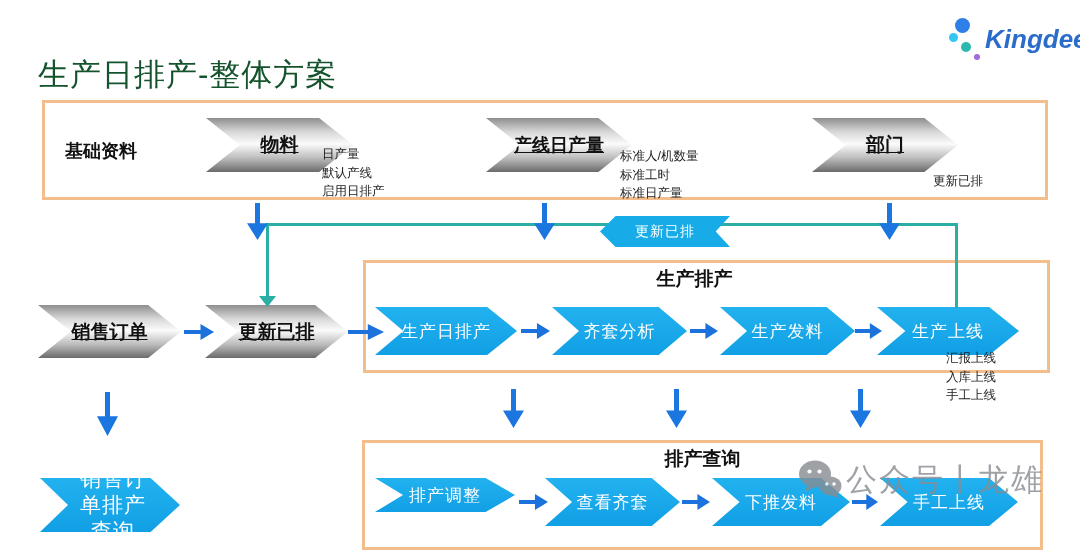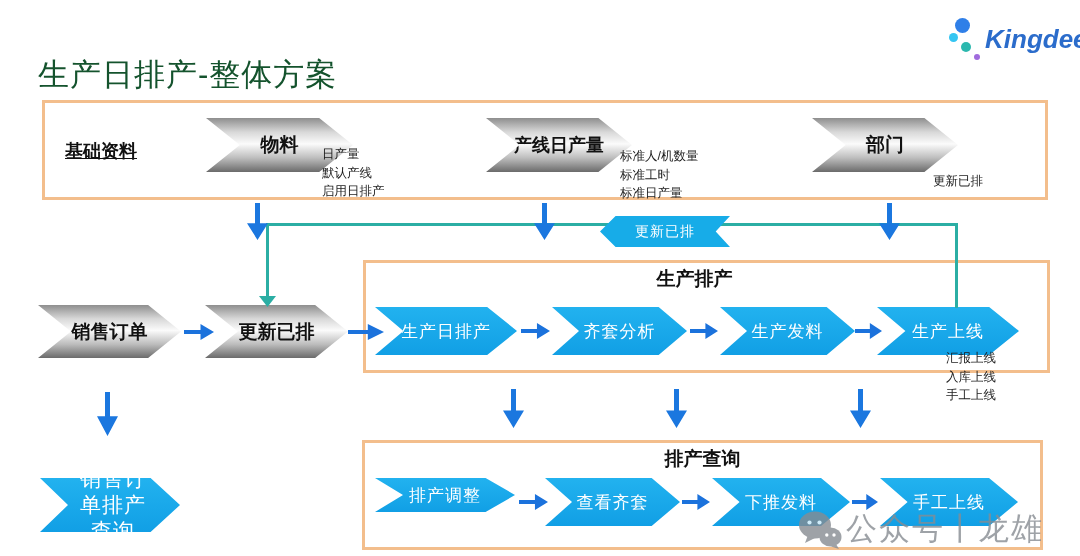--- a/index.html
+++ b/index.html
@@ -21,21 +21,21 @@
   #base-box{left:42px;top:100px;width:1006px;height:100px;}
   #schedule-box{left:363px;top:260px;width:687px;height:113px;}
   #query-box{left:362px;top:440px;width:681px;height:110px;}
   .frame-title{position:absolute;width:100%;text-align:center;font-size:19px;font-weight:600;color:#111;}
 
   
   .chev{position:absolute;display:flex;align-items:center;justify-content:center;box-sizing:border-box;}
   .chev-gray{
     clip-path:polygon(0 0,77% 0,100% 50%,77% 100%,0 100%,23% 50%);
     background:linear-gradient(180deg,#8e8e8e 0%,#d8d8d8 26%,#fbfbfb 48%,#bdbdbd 74%,#6b6b6b 100%);
-    color:#111;font-size:19px;font-weight:600;
+    color:#111;font-size:19px;font-weight:600;text-decoration:underline;
   }
   .chev-blue{
     clip-path:polygon(0 0,79% 0,100% 50%,79% 100%,0 100%,20% 50%);
     background:linear-gradient(180deg,#22b2ef 0%,#119fe5 100%);
     color:#fff;font-size:17px;font-weight:400;letter-spacing:1px;
   }
 
   
   .harrow{position:absolute;background:#1b72dc;z-index:5;
     clip-path:polygon(0 40%,55% 40%,55% 10%,100% 50%,55% 90%,55% 60%,0 60%);}
@@ -52,21 +52,21 @@
 
   
   #banner{position:absolute;left:600px;top:216px;width:130px;height:31px;z-index:6;
     background:#17ace8;color:#fff;font-size:14px;display:flex;align-items:center;justify-content:center;
     clip-path:polygon(0 50%,12% 0,100% 0,89% 50%,100% 100%,12% 100%);letter-spacing:1px;}
 
   
   .note{position:absolute;font-size:12.5px;line-height:18.5px;color:#1c1c1c;z-index:6;}
 
   
-  #base-label{position:absolute;left:65px;top:139px;font-size:18px;font-weight:600;color:#111;text-decoration:underline;}
+  #base-label{position:absolute;left:65px;top:139px;font-size:18px;font-weight:600;color:#111;}
   #chev-material{left:206px;top:118px;width:147px;height:54px;}
   #chev-lineqty{left:486px;top:118px;width:146px;height:54px;font-size:18px;}
   #chev-dept{left:812px;top:118px;width:146px;height:54px;}
   #note-material{left:322px;top:145px;}
   #note-lineqty{left:620px;top:147px;}
   #note-dept{left:933px;top:172px;}
 
   
   #va-1{left:247px;top:203px;width:21px;height:37px;}
   #va-2{left:534px;top:203px;width:21px;height:37px;}
@@ -103,21 +103,21 @@
   #ha-q1{left:519px;top:492px;width:29px;height:20px;}
   #ha-q2{left:682px;top:492px;width:28px;height:20px;}
   #ha-q3{left:852px;top:492px;width:26px;height:20px;}
 
   
   #va-7{left:97px;top:392px;width:21px;height:44px;}
   #chev-salesquery{left:40px;top:478px;width:140px;height:54px;font-size:21px;line-height:1.25;
     text-align:center;padding:0 24px 0 30px;}
 
   
-  #watermark{position:absolute;left:798px;top:508px;z-index:10;display:flex;align-items:flex-end;opacity:.8;}
+  #watermark{position:absolute;left:798px;top:459px;z-index:10;display:flex;align-items:flex-start;opacity:.8;}
   #wm-icon{width:44px;height:40px;flex:none;}
   #wm-text{font-size:31px;color:#878c92;margin-left:4px;letter-spacing:2px;white-space:nowrap;}
 </style>
 </head>
 <body>
 
 <div id="stage">
 
   <div id="title">生产日排产-整体方案</div>
   <div id="logo">

